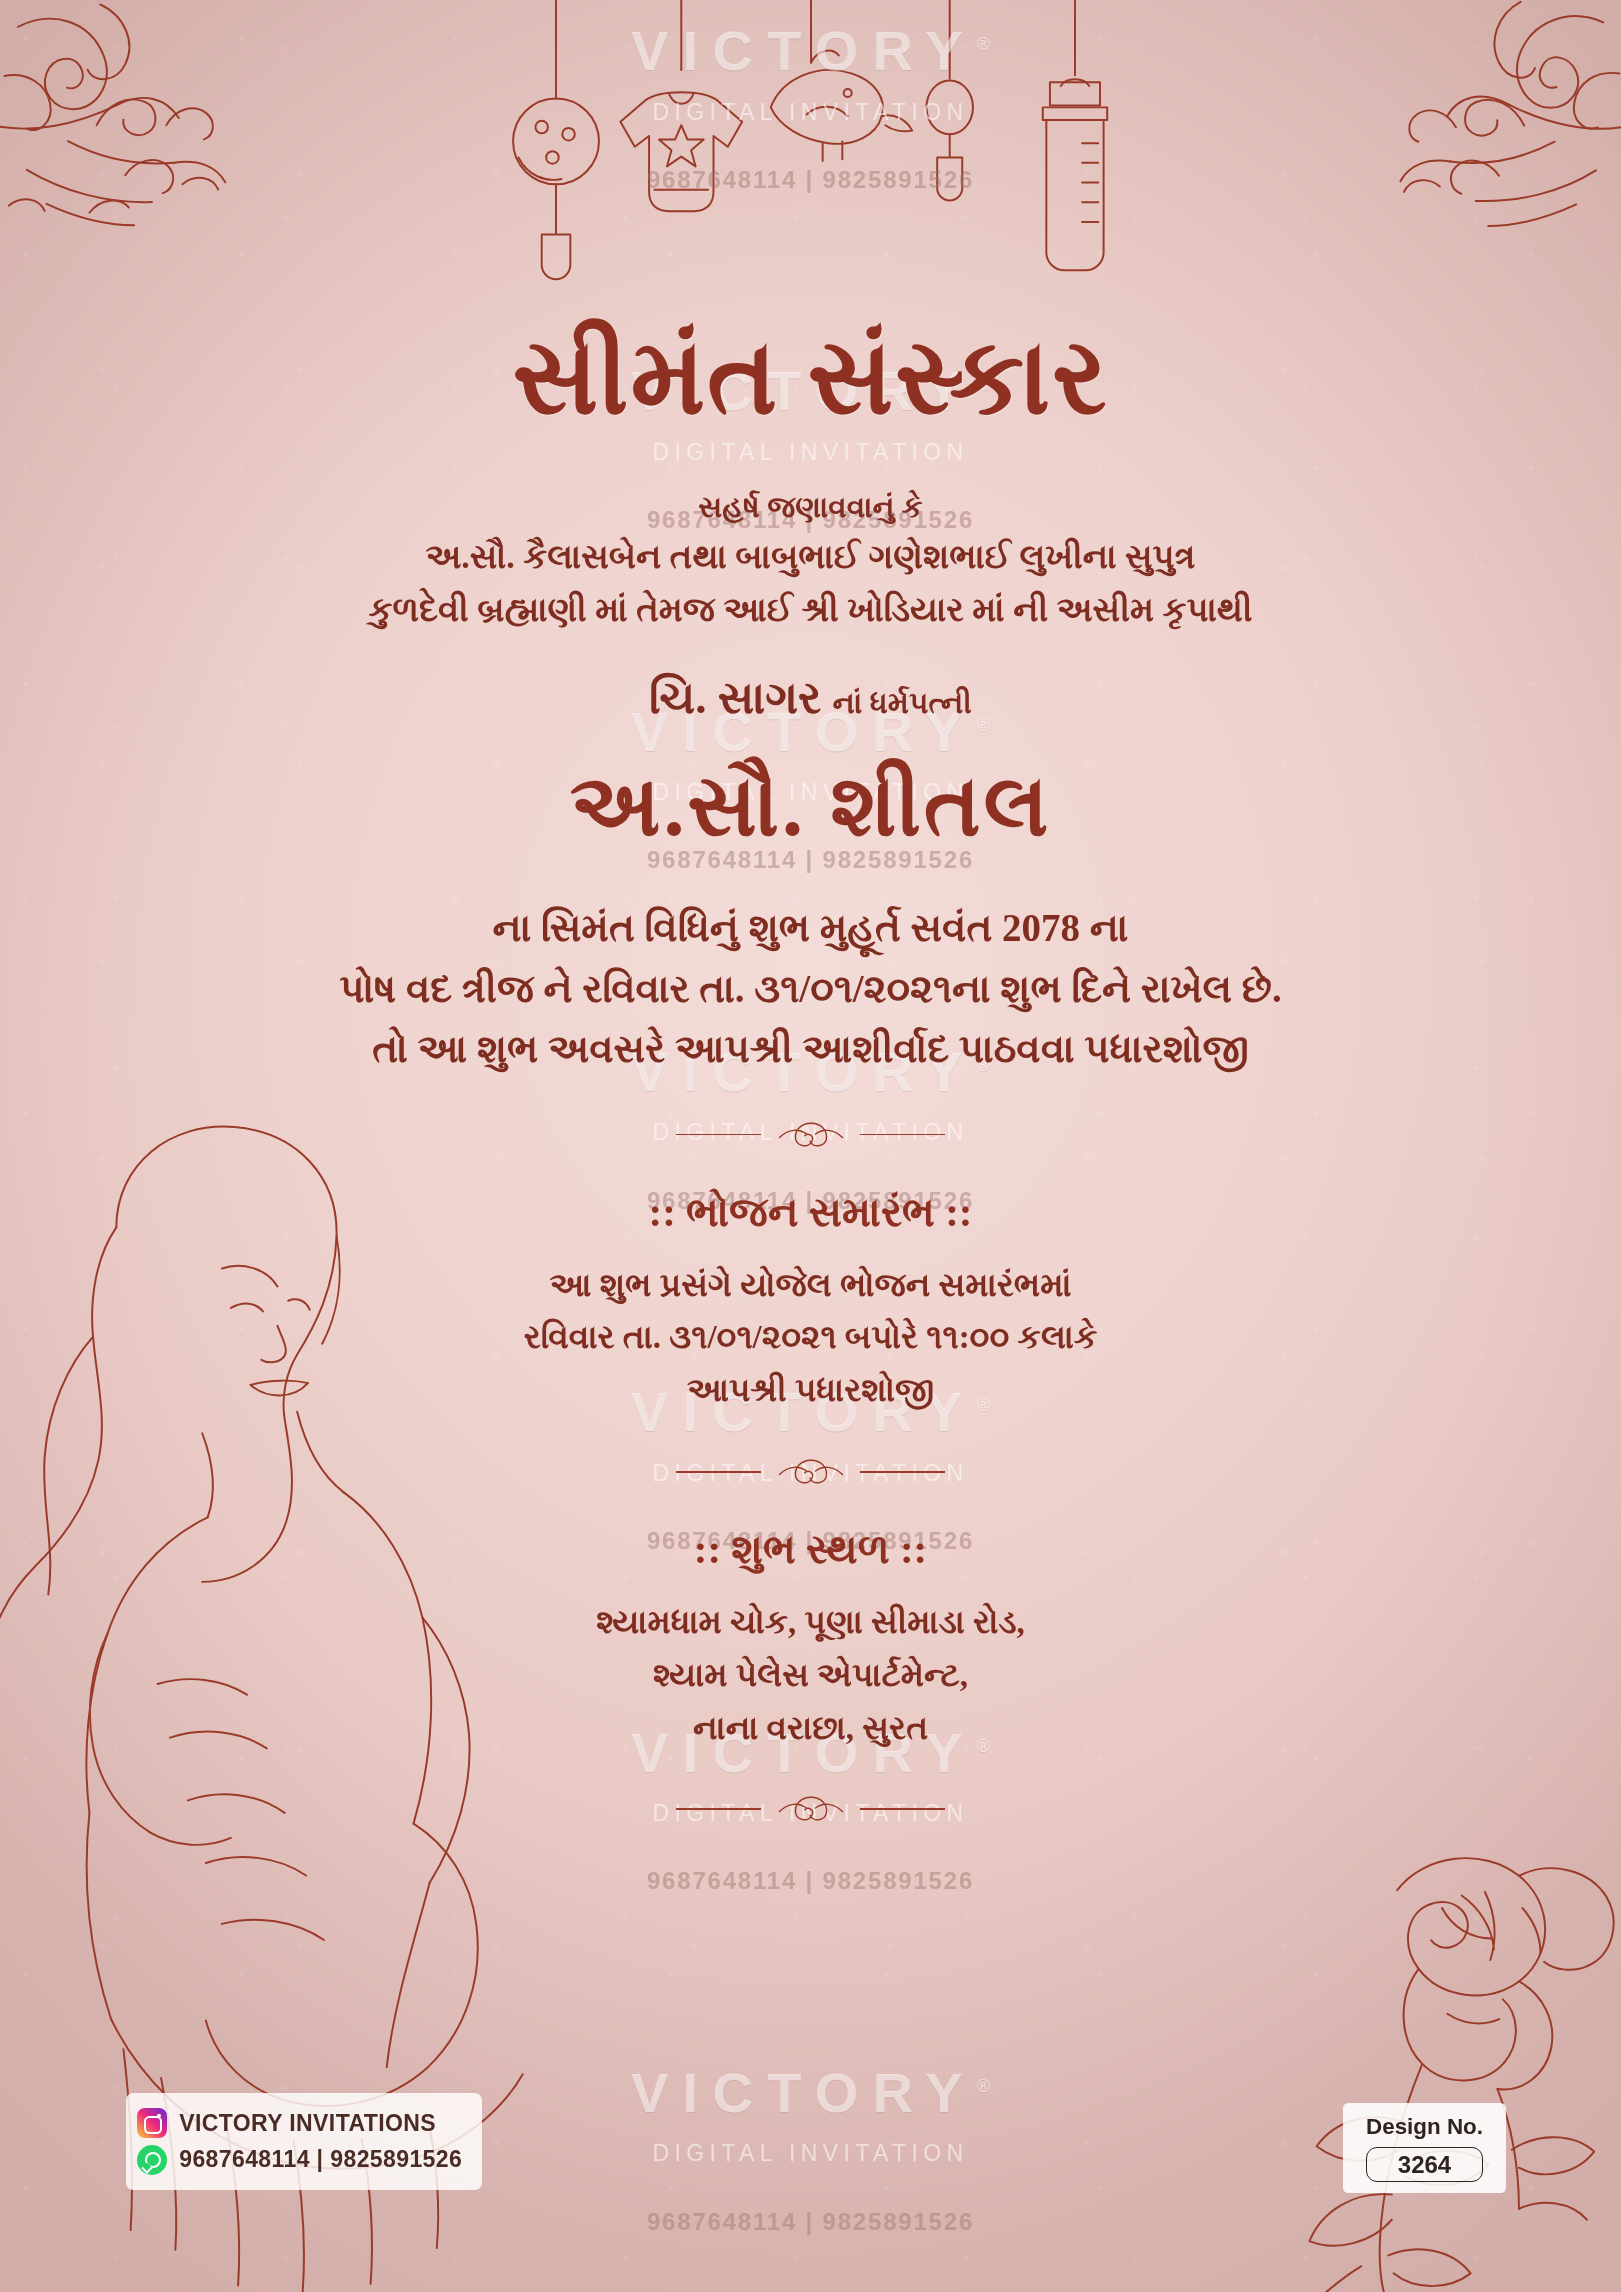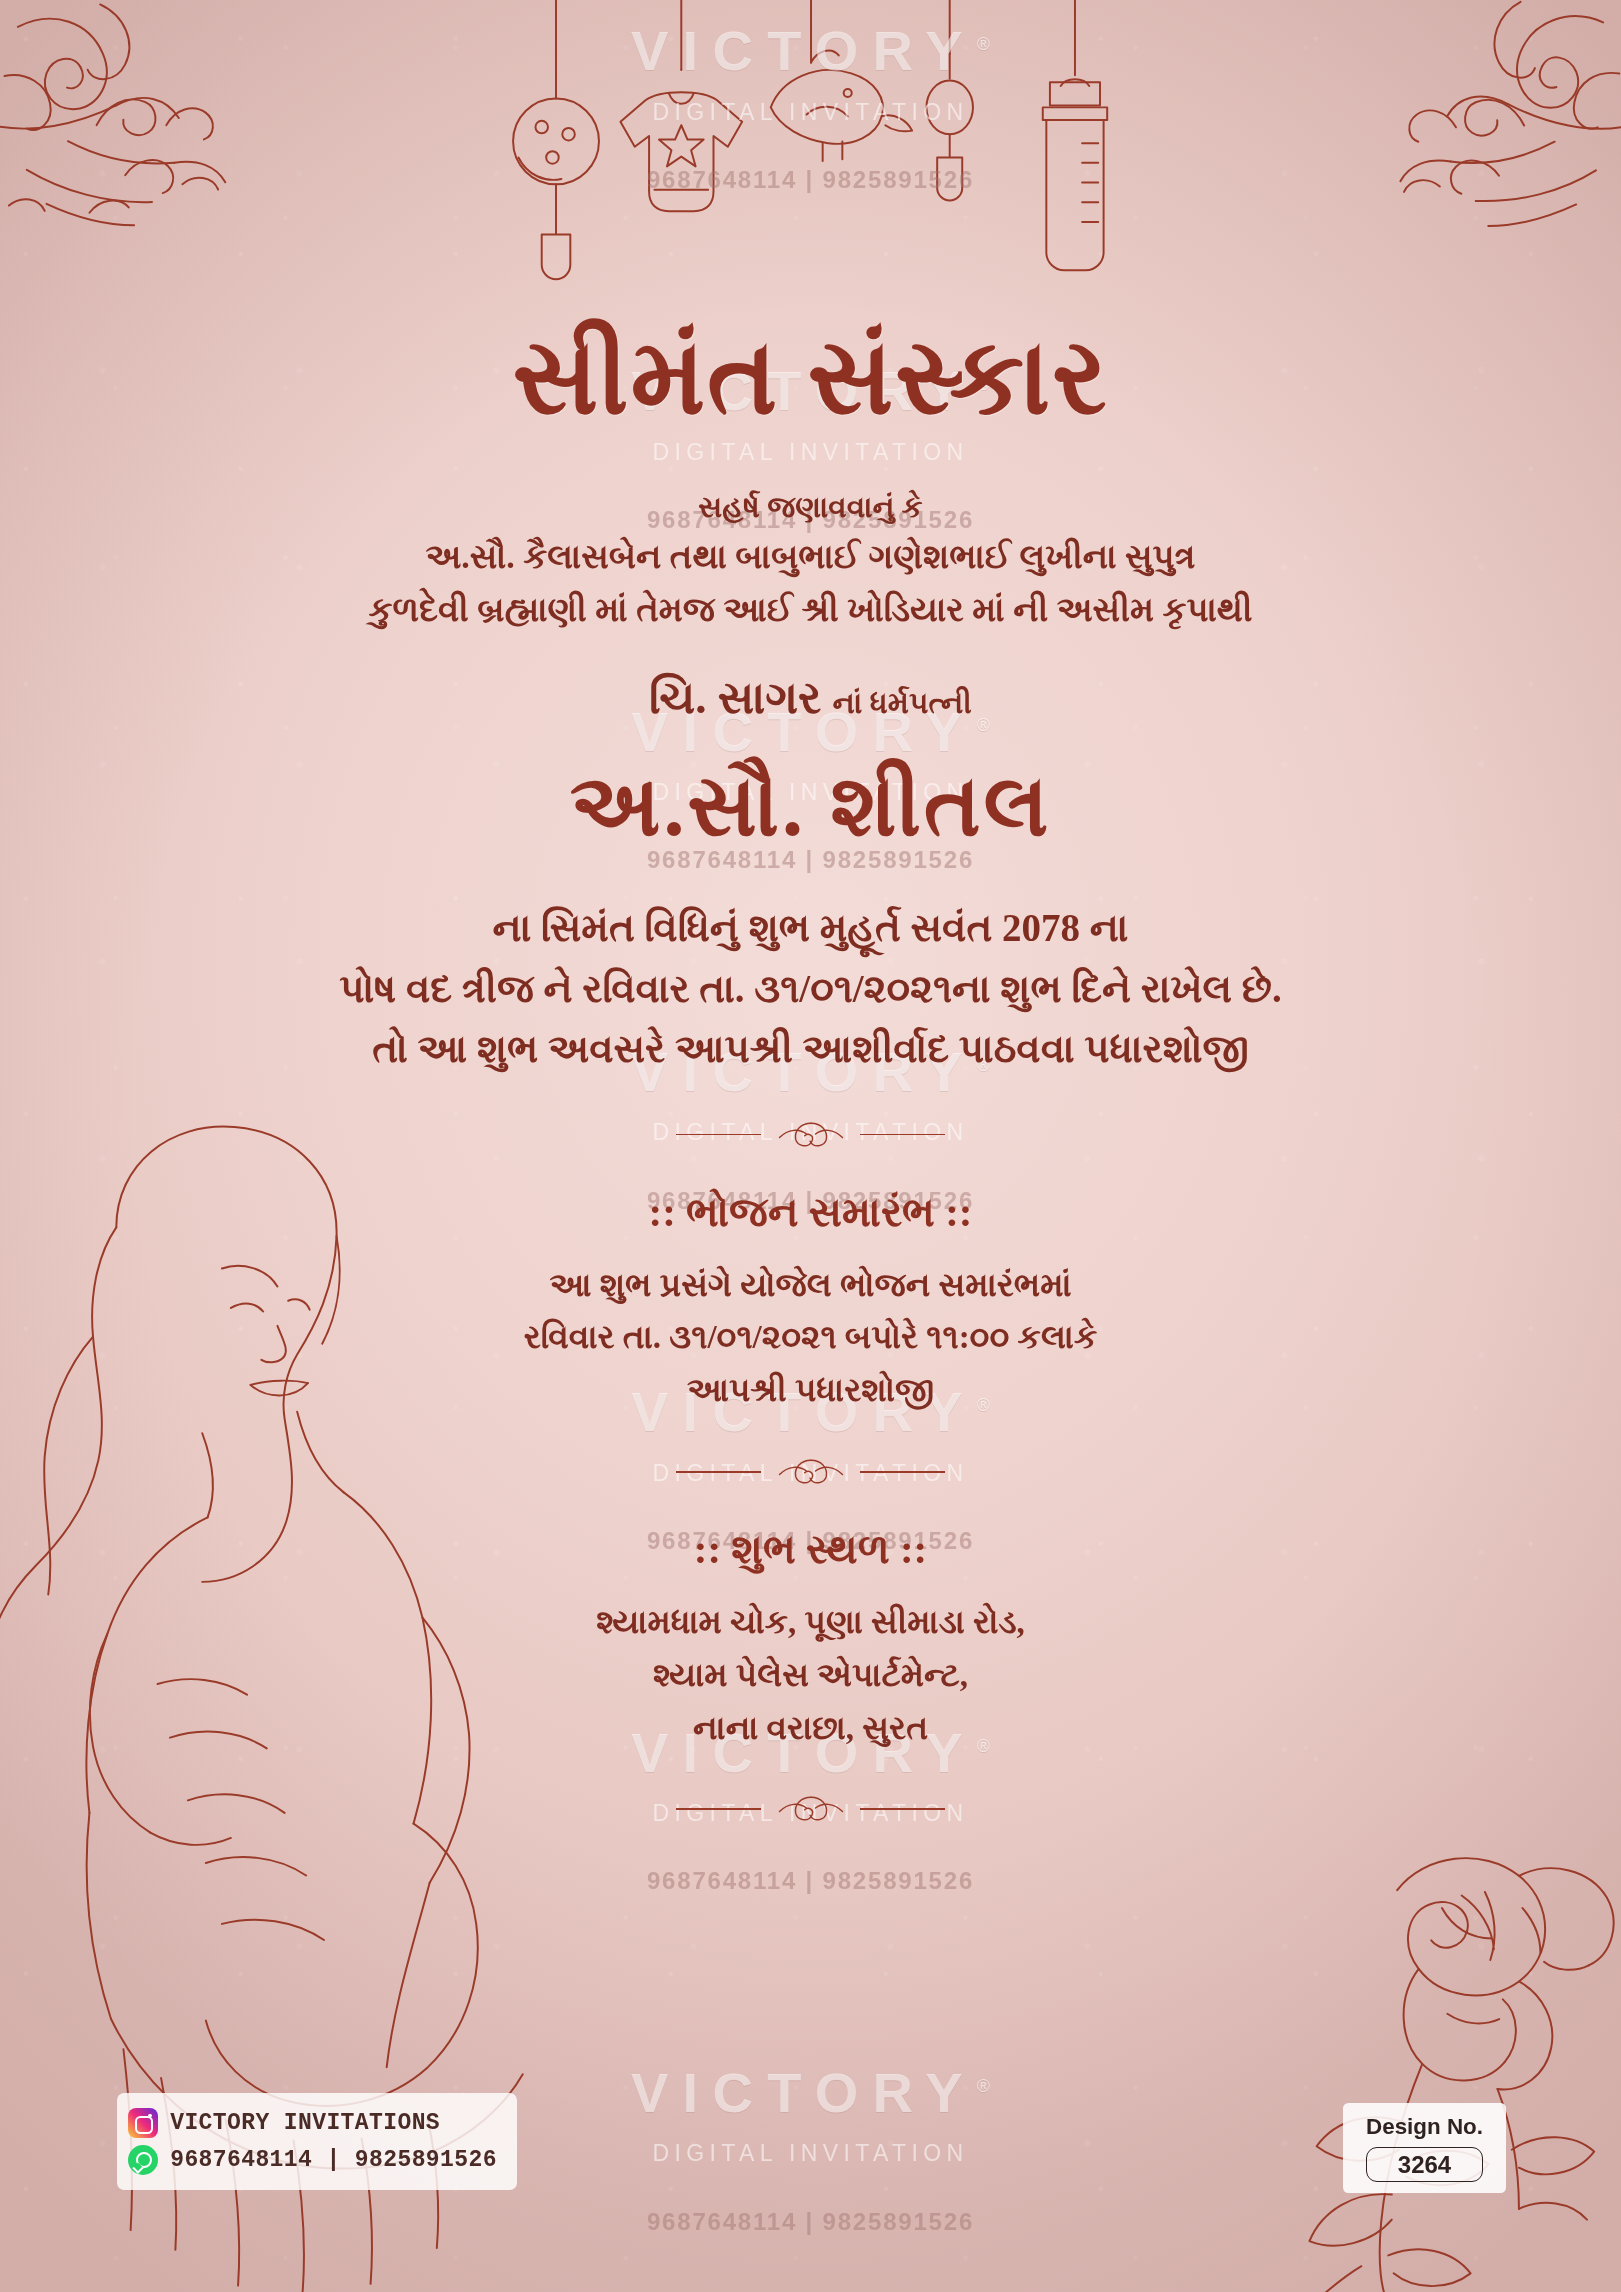--- a/index.html
+++ b/index.html
@@ -156,28 +156,27 @@
     font-weight: 700;
     color: #8f3122;
     margin-bottom: 23px;
   }
   .sec-body { font-size: 33px; font-weight: 700; line-height: 1.6; color: #7e2d20;
               font-family: "Liberation Serif", serif; }
 
   
   .footer-left {
     position: absolute;
-    left: 117px;
+    left: 126px;
     bottom: 103px;
     z-index: 6;
     background: rgba(255,255,255,0.82);
     border-radius: 7.2px;
     padding: 9px 19.7px 9px 10.7px;
     display: inline-block;
-    font-family: Liberation Mono, monospace;
   }
   .f-row { display: flex; align-items: center; gap: 12.5px; margin: 6.3px 0; }
   .f-row .lbl { font-size: 23px; font-weight: 700; color: #4a2b26; letter-spacing: 0.4px; }
   .ic { width: 30px; height: 30px; border-radius: 8px; display: block; }
   .ic-ig {
     background: linear-gradient(45deg,#f9ce34,#ee2a7b,#6228d7);
     position: relative;
   }
   .ic-ig::before {
     content: "";

